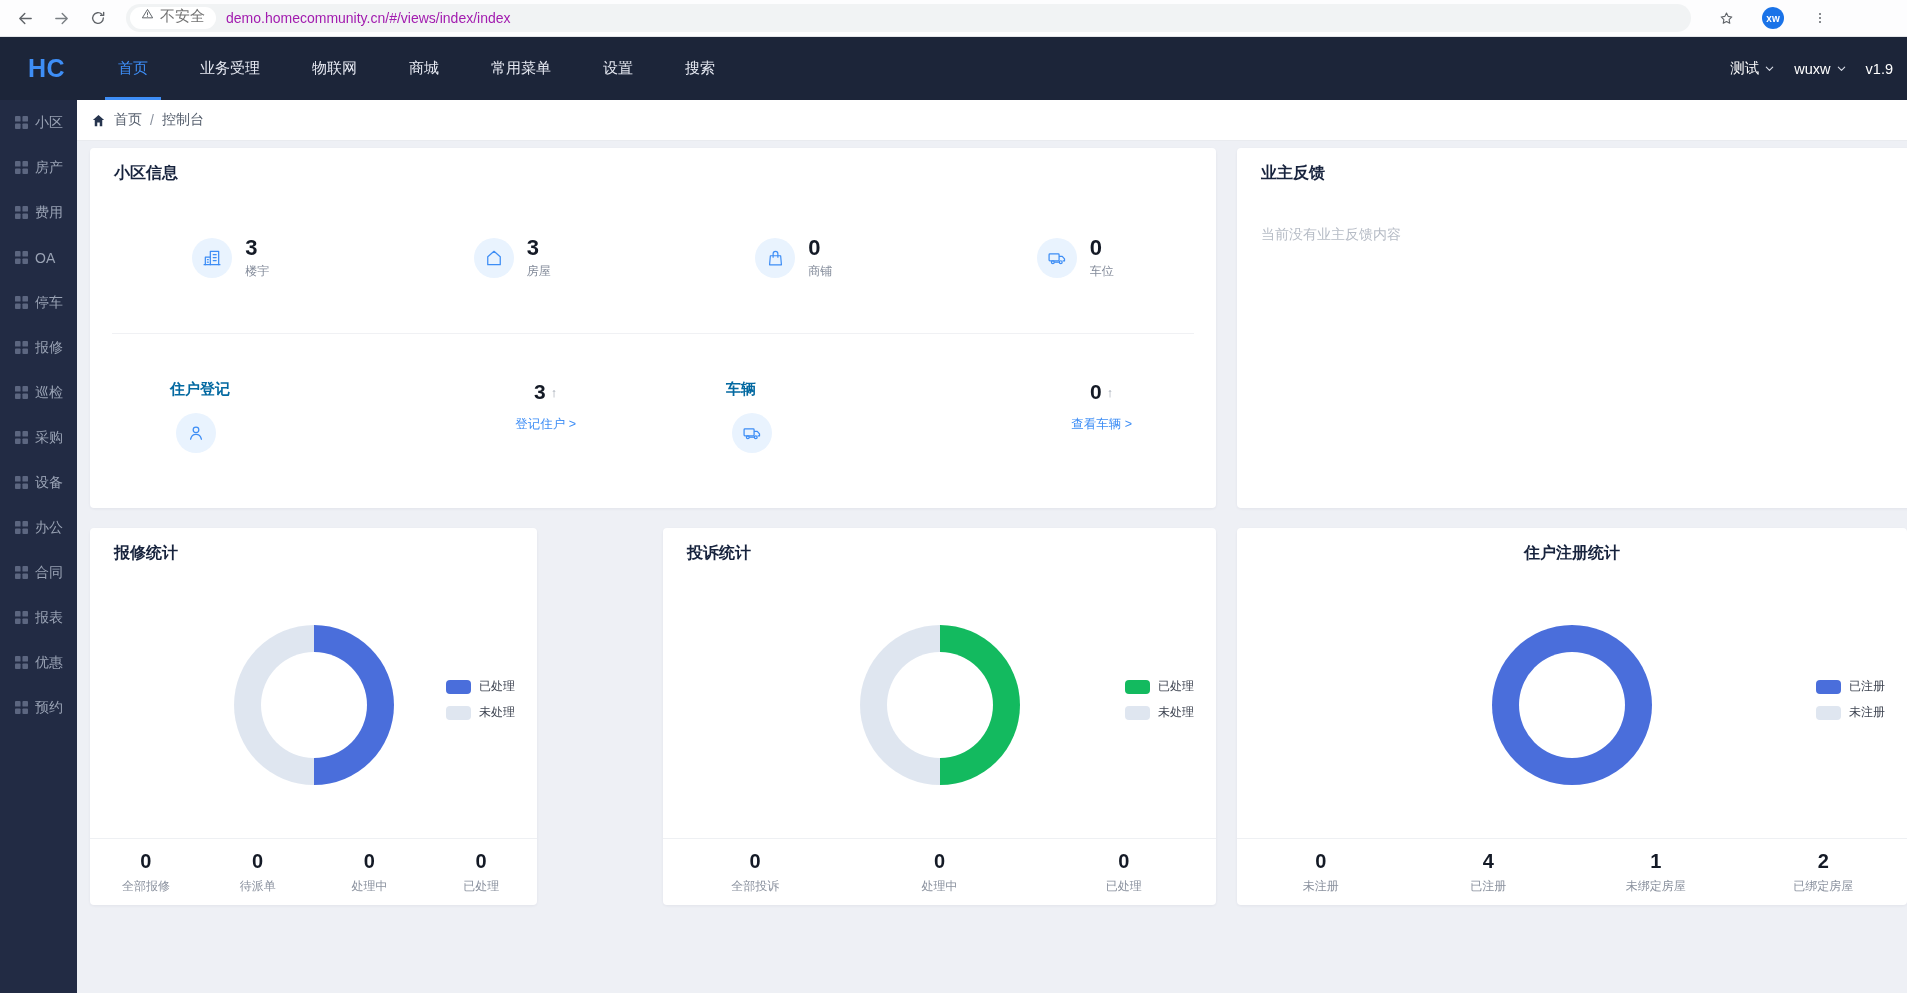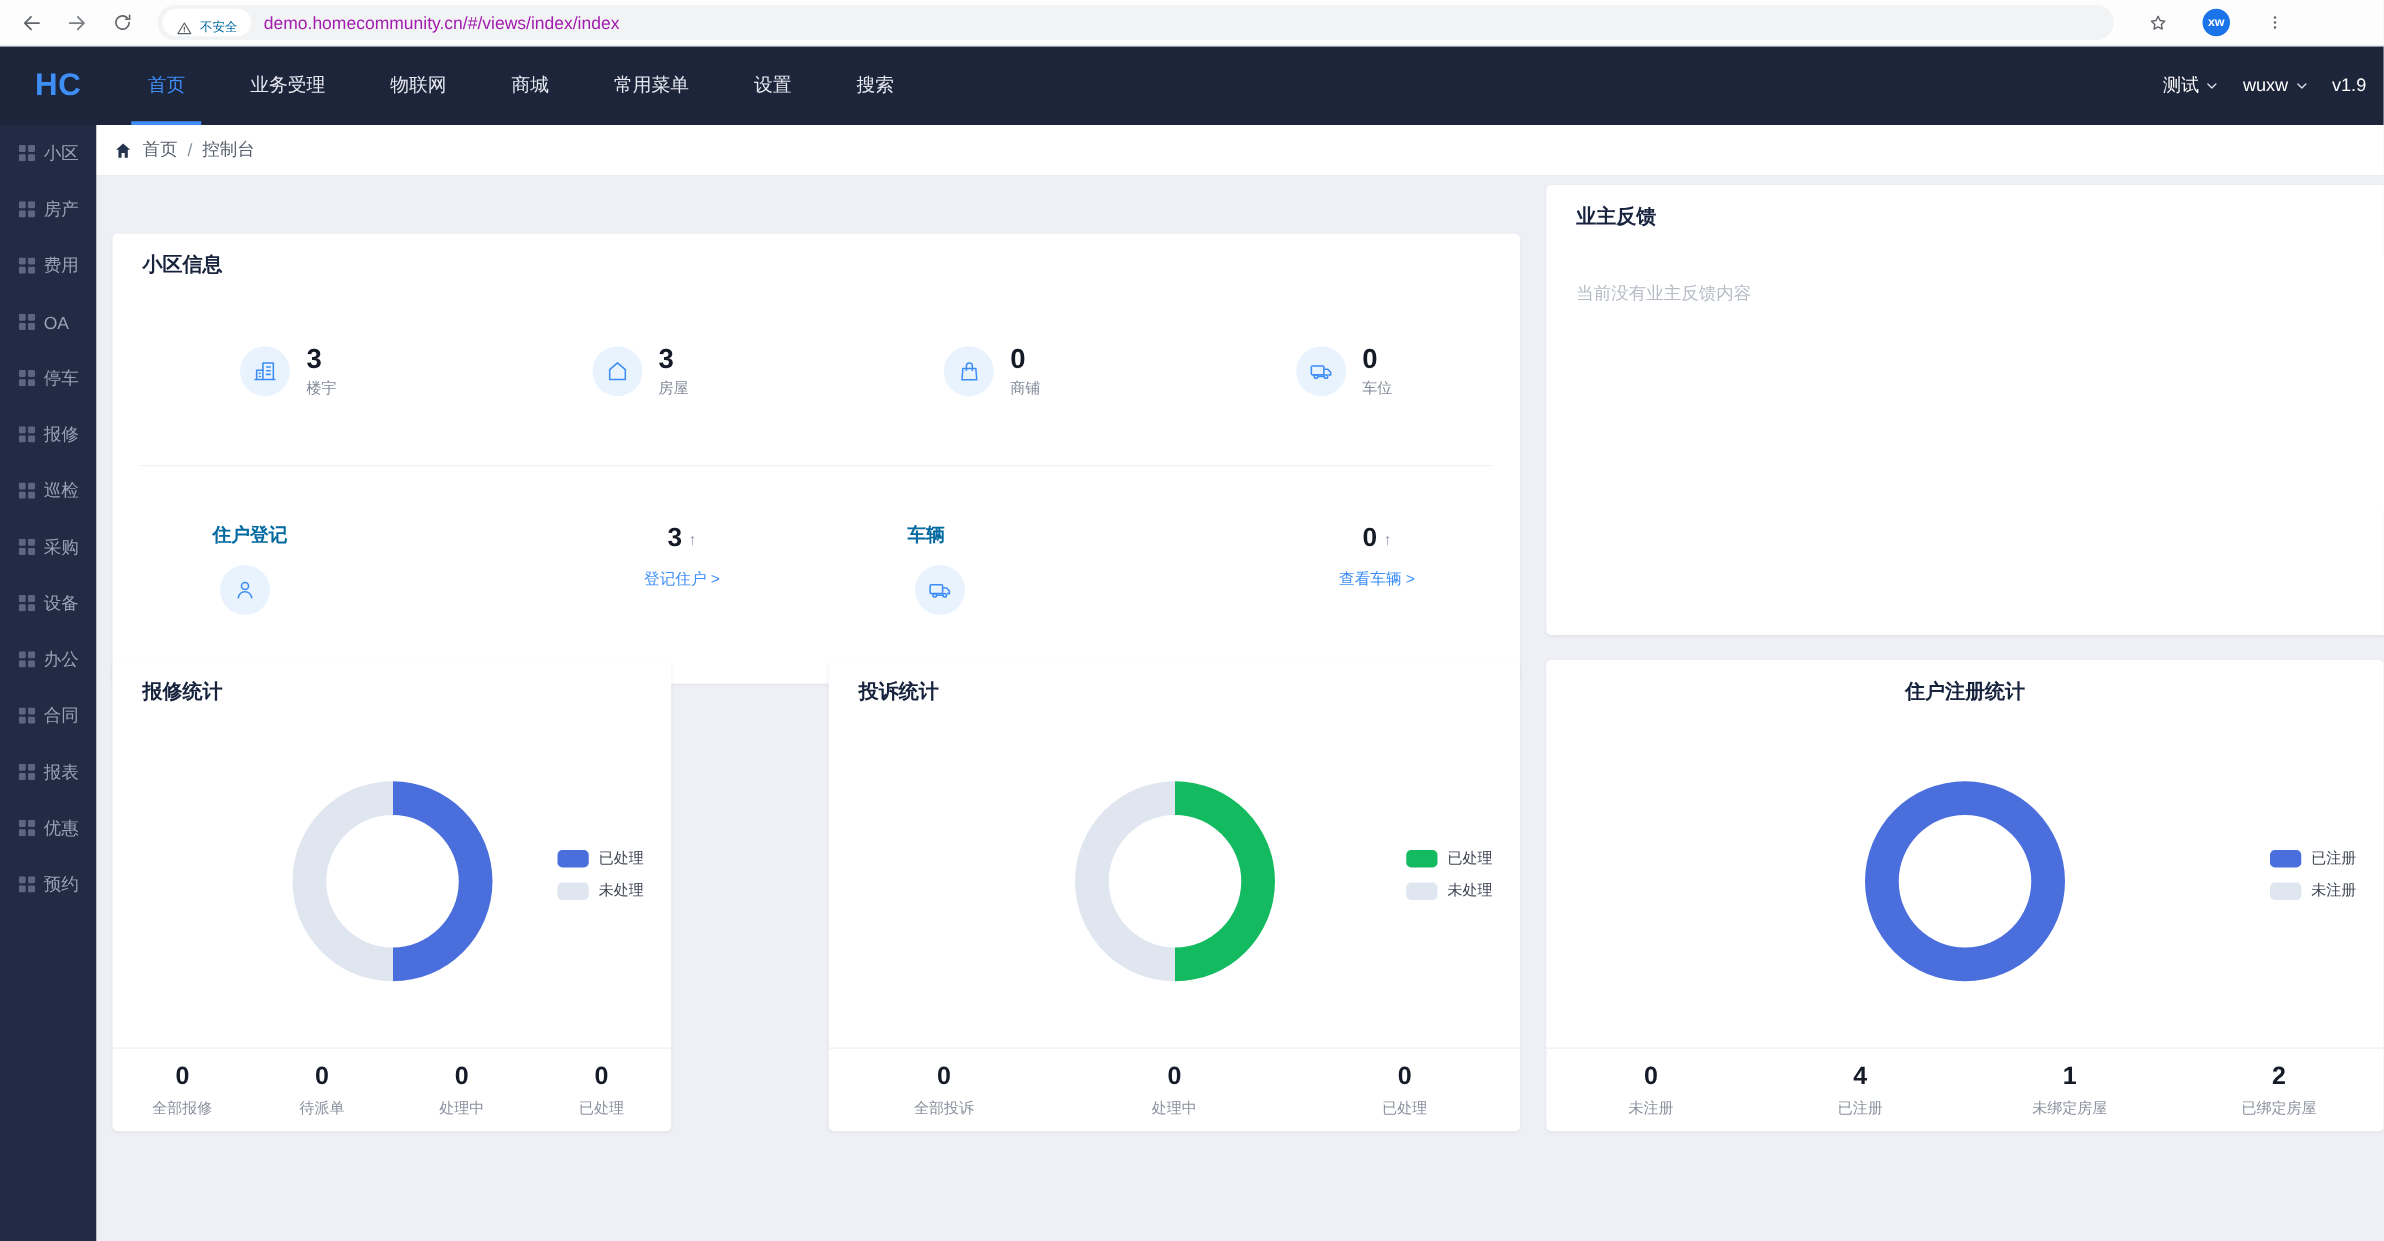--- a/index.html
+++ b/index.html
@@ -6,22 +6,22 @@
   html,body { width:1907px; height:993px; overflow:hidden; }
   body { font-family:"Liberation Sans","DejaVu Sans",sans-serif; background:#eef0f5; position:relative; }
   svg { display:block; }
 
   
   .chrome { position:absolute; top:0; left:0; width:1907px; height:37px; background:#fdfdfe;
             border-bottom:1px solid #e4e6e9; display:flex; align-items:center; padding:0 12px; z-index:30; }
   .nav-btn { width:27px; height:27px; border-radius:50%; display:flex; align-items:center; justify-content:center; margin-right:9px; cursor:pointer; }
   .omnibox { width:1565px; height:28px; background:#f1f3f4; border-radius:14px; display:flex; align-items:center;
              padding:0 14px 0 4px; gap:10px; margin-left:6px; cursor:text; }
-  .sec-chip { background:#ffffff; height:22px; border-radius:11px; display:flex; align-items:flex-end; gap:6px;
-              padding:0 11px; font-size:10px; color:#0369a1; white-space:nowrap; }
+  .sec-chip { background:#ffffff; height:22px; border-radius:11px; display:flex; align-items:flex-start; gap:6px;
+              padding:0 11px; font-size:15px; color:#737373; white-space:nowrap; }
   .url-text { font-size:14px; color:#a21caf; white-space:nowrap; }
   .chrome-right { display:flex; align-items:center; gap:22px; margin-left:22px;justify-content:center; }
   .avatar { width:22px; height:22px; border-radius:50%; background:#1a73e8; color:#fff; font-size:10px; font-weight:bold;
             display:flex; align-items:center; justify-content:center; cursor:pointer; }
 
   
   .topnav { position:absolute; top:37px; left:0; width:1907px; height:63px; background:#1c2539;
             display:flex; align-items:center; z-index:20; }
   .logo { color:#3e8ef6; font-size:25px; font-weight:bold; margin-left:28px; letter-spacing:0.5px; }
   .tabs { display:flex; gap:40px; margin-left:47px; height:100%; align-items:stretch; }
@@ -42,21 +42,21 @@
               border-bottom:1px solid #e9ebef; }
   .crumb-sep { color:#8a919e; }
   .crumb-home { cursor:pointer; }
 
   
   .content { position:absolute; top:141px; left:77px; width:1830px; height:852px; background:#eef0f5; }
   .card { position:absolute; background:#fff; border-radius:4px; box-shadow:0 1px 3px rgba(30,40,60,0.06); }
   .card-title { font-size:16px; font-weight:bold; color:#17233d; padding:15px 0 0 24px; }
   .card-title.centered { text-align:center; padding-left:0; }
 
-  #card-community { left:13px; top:7px;  width:1126px; height:360px;margin-top:39px; }
+  #card-community { left:13px; top:7px;  width:1126px; height:360px; }
   #card-feedback  { left:1160px; top:7px; width:754px; height:360px; }
   #card-repair    { left:13px;  top:387px; width:447px; height:377px; }
   #card-complaint { left:586px; top:387px; width:553px; height:377px; }
   #card-register  { left:1160px; top:387px; width:670px; height:377px; }
 
   
   .stats-row { position:absolute; top:88px; left:0; right:0; display:flex; }
   .stat { flex:1; display:flex; align-items:center; justify-content:center; gap:13px; }
   .stat-circle { width:40px; height:40px; border-radius:50%; background:#e9f3fe; display:flex; align-items:center; justify-content:center; flex:0 0 auto; }
   .stat-text { display:flex; flex-direction:column; }

